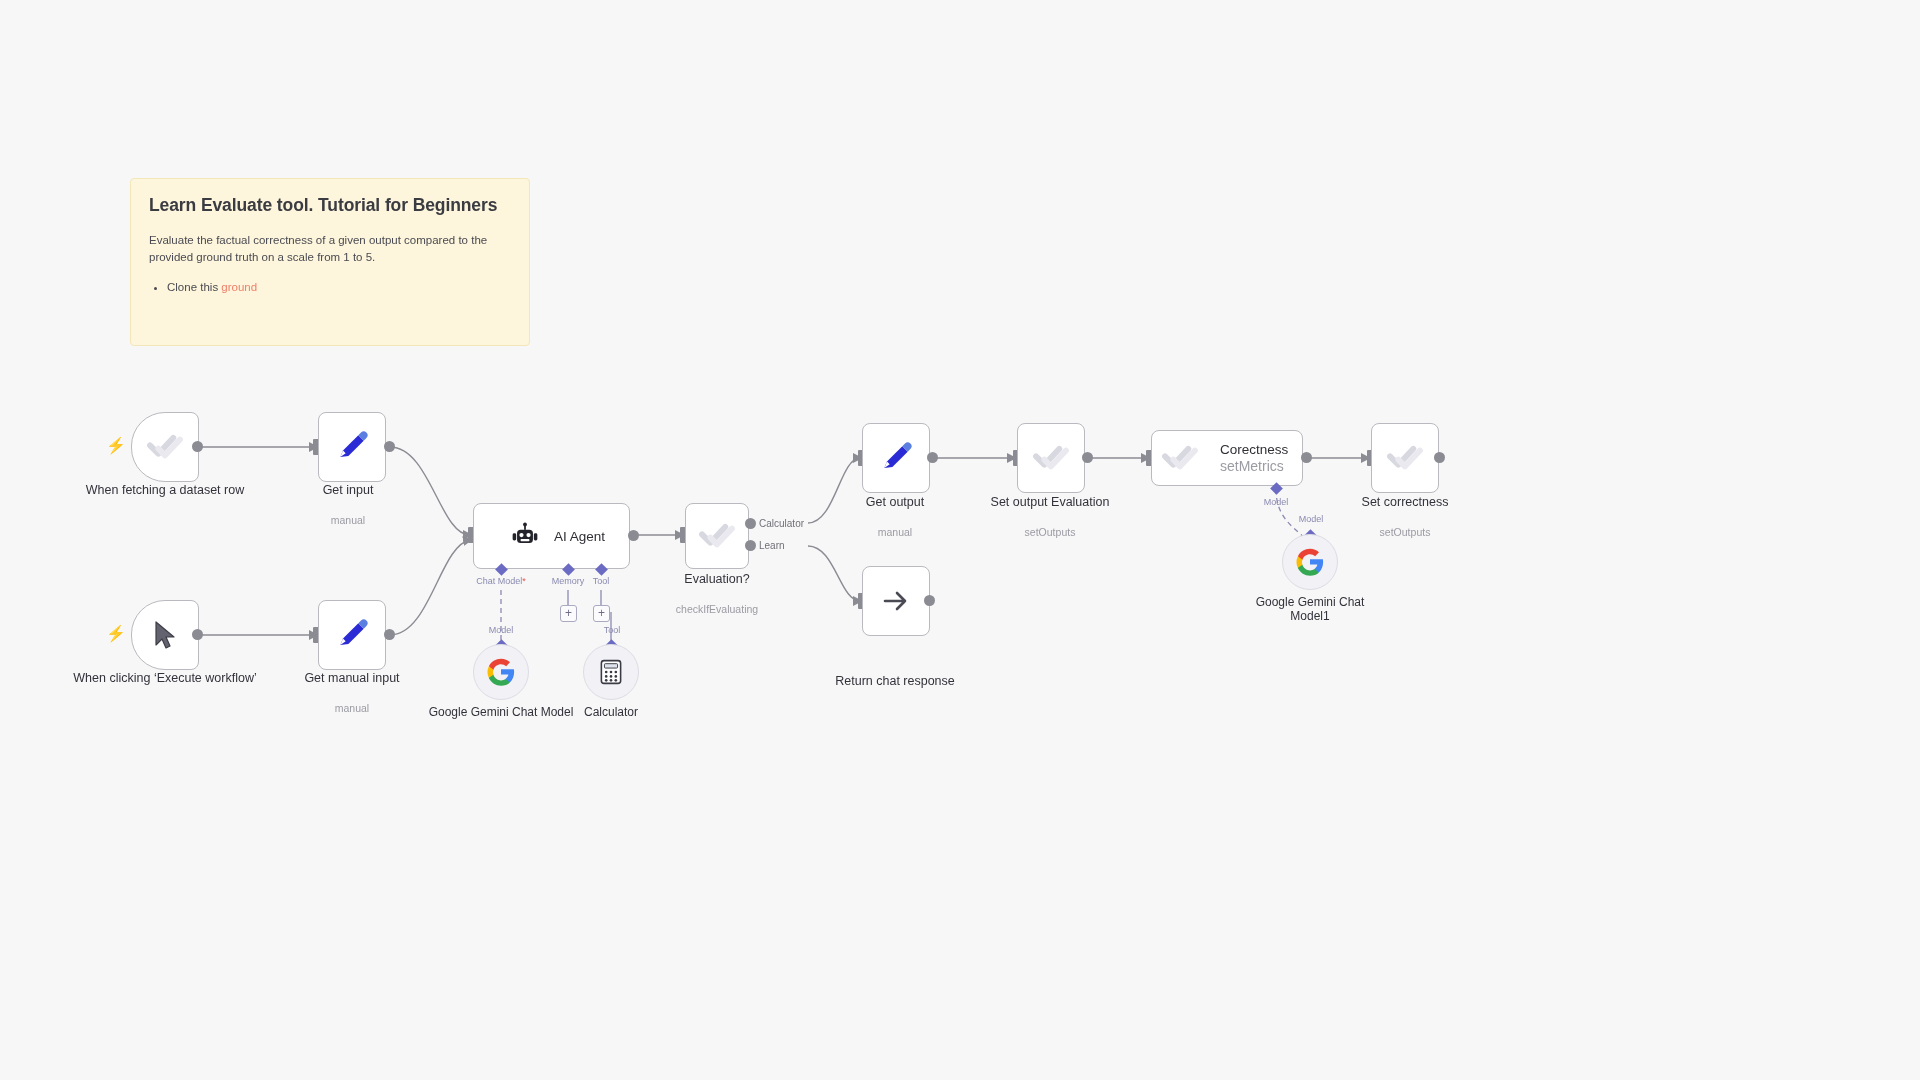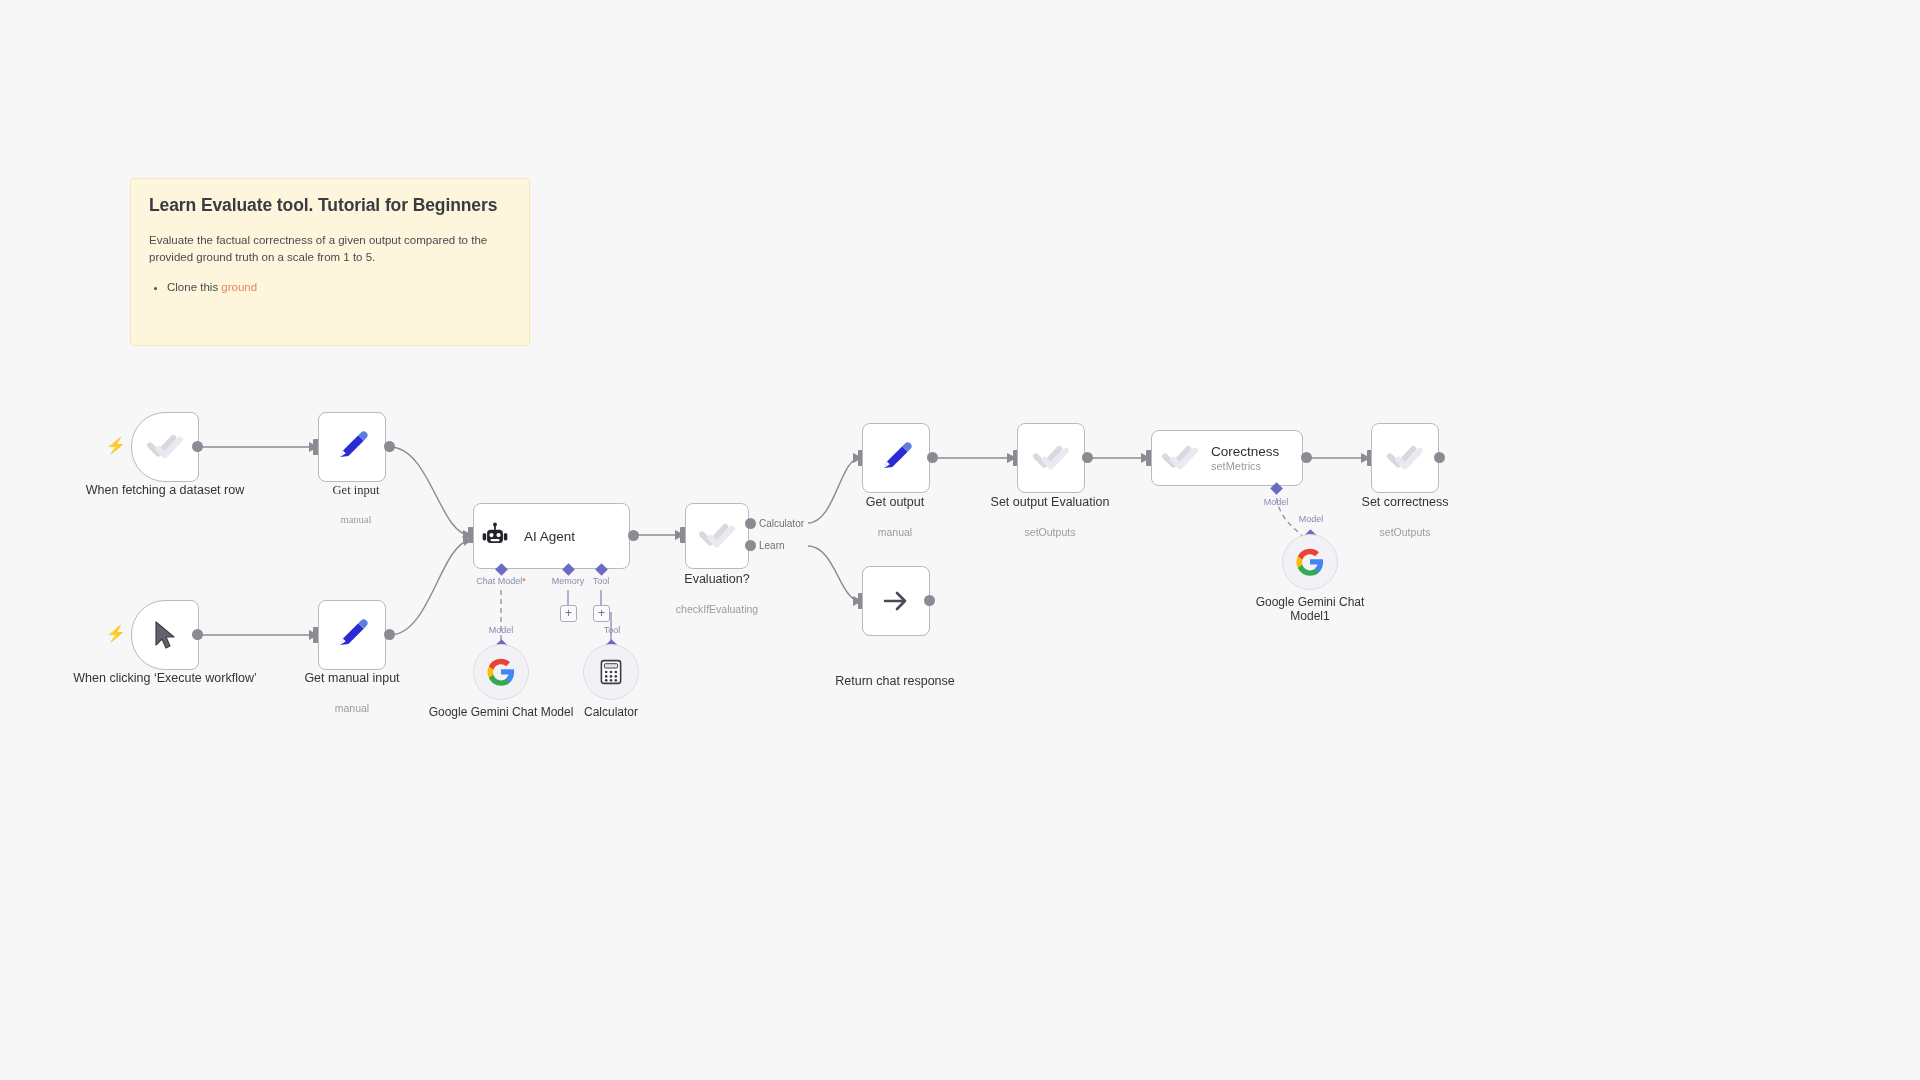--- a/index.html
+++ b/index.html
@@ -49,42 +49,42 @@
     border:1px solid #b9b9bf;
     border-radius:8px;
     display:flex;
     align-items:center;
     justify-content:center;
   }
   .node.trigger {
     border-top-left-radius:34px;
     border-bottom-left-radius:34px;
   }
-  .node.wide { justify-content:flex-start; padding-left:6px; gap:14px; }
+  .node.wide { justify-content:flex-start; padding-left:36px; gap:14px; }
 
   .nlabel {
     position:absolute;
     text-align:center;
     font-size:12.5px;
     color:#32323a;
     line-height:1.18;
     width:190px;
     left:50%;
     transform:translateX(-50%);
   }
   .nsub {
     display:block;
     font-size:10.5px;
     color:#9b9ba3;
     margin-top:16px;
   }
   .inline-title {
     font-size:13.5px; color:#2f2f36;
   }
-  .inline-sub { font-size:11px; color:#9b9ba3; margin-top:1px; }
+  .inline-sub { font-size:14px; color:#9b9ba3; margin-top:1px; }
   .inline-txtwrap { display:flex; flex-direction:column; justify-content:center; }
 
   
   .subnode {
     position:absolute;
     width:56px; height:56px;
     border-radius:50%;
     background:#f1f1f6;
     border:1px solid #dcdce4;
     display:flex; align-items:center; justify-content:center;
@@ -212,21 +212,21 @@
 
   <div class="inport" style="left:313px; top:439px;"></div>
   <div class="node" style="left:318px; top:412px; width:68px; height:70px;">
     <svg class="ico-pencil" viewBox="0 0 40 40">
       <path d="M7 31 L10 24 L27 7 L33 13 L16 30 Z" fill="#2b2bd6"></path>
       <path d="M27 7 L33 13 L36 10 A3 3 0 0 0 30 4 Z" fill="#5a7fe0"></path>
       <path d="M7 31 L10 24 L13 27 Z" fill="#ffffff"></path>
     </svg>
   </div>
   <div class="dot" style="left:384px; top:441px;"></div>
-  <div class="nlabel" style="left:356px; top:483px;font-family:Liberation Serif, serif;">
+  <div class="nlabel" style="left:348px; top:483px;">
     <span>Get input</span>
     <span class="nsub">manual</span>
   </div>
 
   <div class="bolt" style="left:106px; top:626px;">⚡</div>
   <div class="node trigger" style="left:131px; top:600px; width:68px; height:70px;">
     <svg class="ico-cursor" viewBox="0 0 34 34">
       <path d="M8 4 L8 27 L14 21 L18 30 L22 28 L18 19 L26 19 Z" fill="#636370" stroke="#3d3d46" stroke-width="1.2" stroke-linejoin="round"></path>
     </svg>
   </div>
@@ -369,21 +369,21 @@
       <path d="M16 26 L24 34 L42 15" stroke="#e9e9ef" stroke-width="7" fill="none" stroke-linecap="round" stroke-linejoin="round"></path>
     </svg>
   </div>
   <div class="dot" style="left:1082px; top:452px;"></div>
   <div class="nlabel" style="left:1050px; top:495px;">
     <span>Set output Evaluation</span>
     <span class="nsub">setOutputs</span>
   </div>
 
   <div class="inport" style="left:1146px; top:450px;"></div>
-  <div class="node wide" style="left:1151px; top:430px; width:152px; height:56px; padding-left:8px; gap:11px;">
+  <div class="node wide" style="left:1151px; top:430px; width:152px; height:56px; padding-left:8px; gap:20px;">
     <svg class="ico-check" viewBox="0 0 48 48">
       <path d="M6 22 L16 32 L34 13" stroke="#d8d8e0" stroke-width="7" fill="none" stroke-linecap="round" stroke-linejoin="round"></path>
       <path d="M16 26 L24 34 L42 15" stroke="#e9e9ef" stroke-width="7" fill="none" stroke-linecap="round" stroke-linejoin="round"></path>
     </svg>
     <div class="inline-txtwrap">
       <span class="inline-title">Corectness</span>
       <span class="inline-sub">setMetrics</span>
     </div>
   </div>
   <div class="dot" style="left:1301px; top:452px;"></div>

